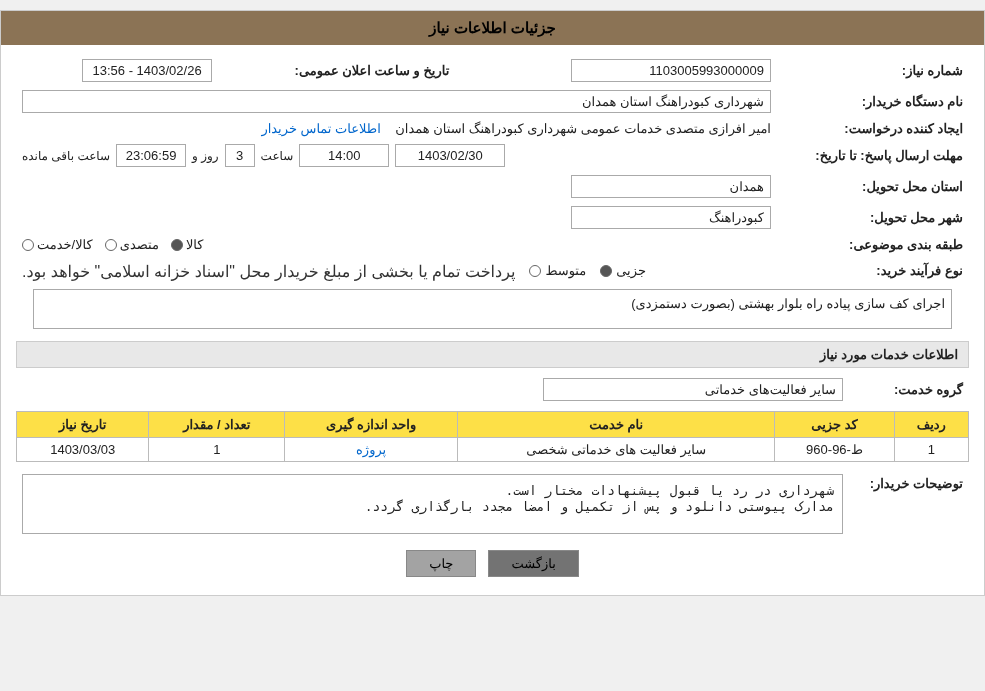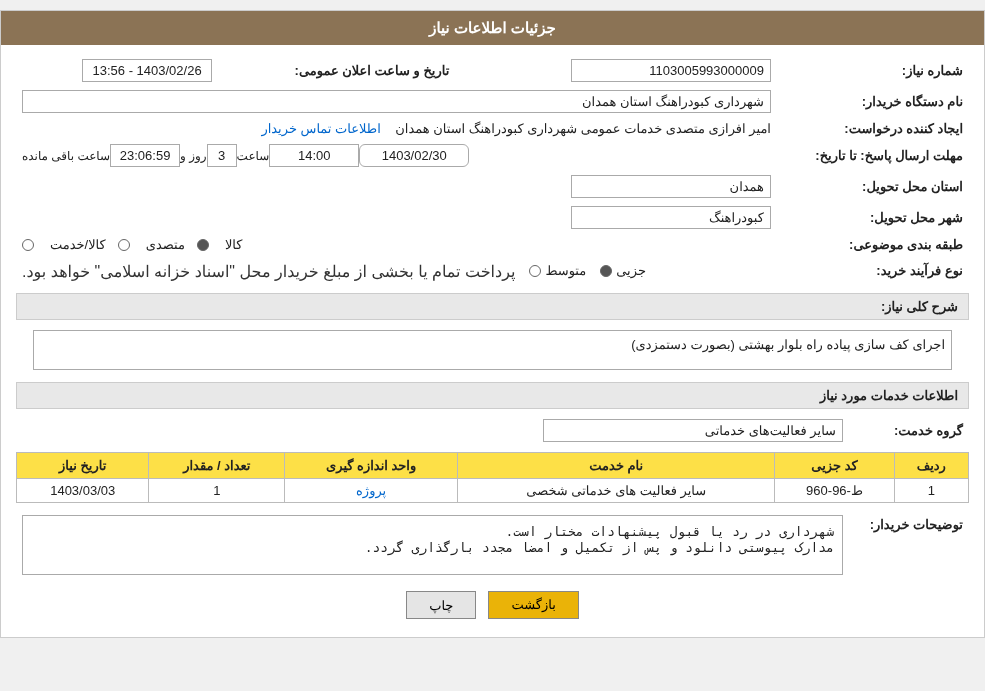--- a/index.html
+++ b/index.html
@@ -11,21 +11,21 @@
       color: #222;
     }
     .page-wrapper {
       max-width: 985px;
       margin: 10px auto;
       background: #fff;
       border: 1px solid #ccc;
     }
     .page-header {
       background: #8B7355;
-      color: #ffffff;
+      color: #000000;
       text-align: center;
       padding: 8px 12px;
       font-size: 15px;
       font-weight: bold;
     }
     .content {
       padding: 10px 15px;
     }
     .section-title {
       background: #e8e8e8;
@@ -70,20 +70,21 @@
       width: 100%;
       display: block;
     }
     .link-blue {
       color: #0066cc;
       text-decoration: none;
     }
     .date-row {
       display: flex;
       align-items: center;
+      gap: 6px;
       flex-direction: row-reverse;
     }
     .date-box {
       border: 1px solid #aaa;
       padding: 3px 8px;
       background: #fff;
       min-width: 90px;
       text-align: center;
     }
     .small-label {
@@ -99,21 +100,21 @@
     }
     .radio-row {
       display: flex;
       align-items: center;
       gap: 12px;
       flex-direction: row-reverse;
     }
     .radio-item {
       display: flex;
       align-items: center;
-      gap: 16px;
+      gap: 3px;
     }
     .radio-circle {
       width: 12px;
       height: 12px;
       border-radius: 50%;
       border: 1px solid #666;
       background: #fff;
       display: inline-block;
     }
     .radio-circle.selected {
@@ -174,25 +175,24 @@
     }
     .btn {
       padding: 5px 22px;
       border: 1px solid #888;
       cursor: pointer;
       font-family: Tahoma, Arial, sans-serif;
       font-size: 13px;
       background: #e8e8e8;
     }
     .btn-print {
-      background: #e5e5e5;
+      background: #a3a3a3;
     }
     .btn-back {
-      background: #eab308;
-      font-family: Liberation Serif, serif;
+      background: #737373;
     }
   </style>
 </head>
 <body>
 
 <div class="page-wrapper">
   <div class="page-header">
     <span>جزئیات اطلاعات نیاز</span>
   </div>
 
@@ -228,21 +228,21 @@
       <tr>
         <td class="label-cell">مهلت ارسال پاسخ: تا تاریخ:</td>
         <td class="value-cell" colspan="4">
           <div class="date-row">
             <span class="small-label">ساعت باقی مانده</span>
             <span class="countdown-box">23:06:59</span>
             <span class="small-label">روز و</span>
             <span class="date-box" style="min-width:30px;">3</span>
             <span class="small-label">ساعت</span>
             <span class="date-box">14:00</span>
-            <span class="date-box" style="min-width:110px;border-radius:6px;">1403/02/30</span>
+            <span class="date-box" style="min-width:110px;">1403/02/30</span>
           </div>
         </td>
       </tr>
       <tr>
         <td class="label-cell">استان محل تحویل:</td>
         <td class="value-cell" colspan="4">
           <span class="input-box">همدان</span>
         </td>
       </tr>
       <tr>
@@ -282,21 +282,20 @@
             <div class="purchase-item">
               <span>جزیی</span>
               <span class="radio-circle selected"></span>
             </div>
           </div>
         </td>
       </tr>
     </tbody>
       </table>
 
-    <div class="section-title">شرح کلی نیاز:</div>
     <div style="padding: 4px 17px;">
       <div class="input-box-wide" style="min-height:40px; padding:6px;">اجرای کف سازی پیاده راه بلوار بهشتی (بصورت دستمزدی)</div>
     </div>
 
     <div class="section-title">اطلاعات خدمات مورد نیاز</div>
 
     <table class="info-grid" style="margin-bottom:6px;">
       <tbody>
           <tr>
         <td class="label-cell" style="width:120px;">گروه خدمت:</td>

